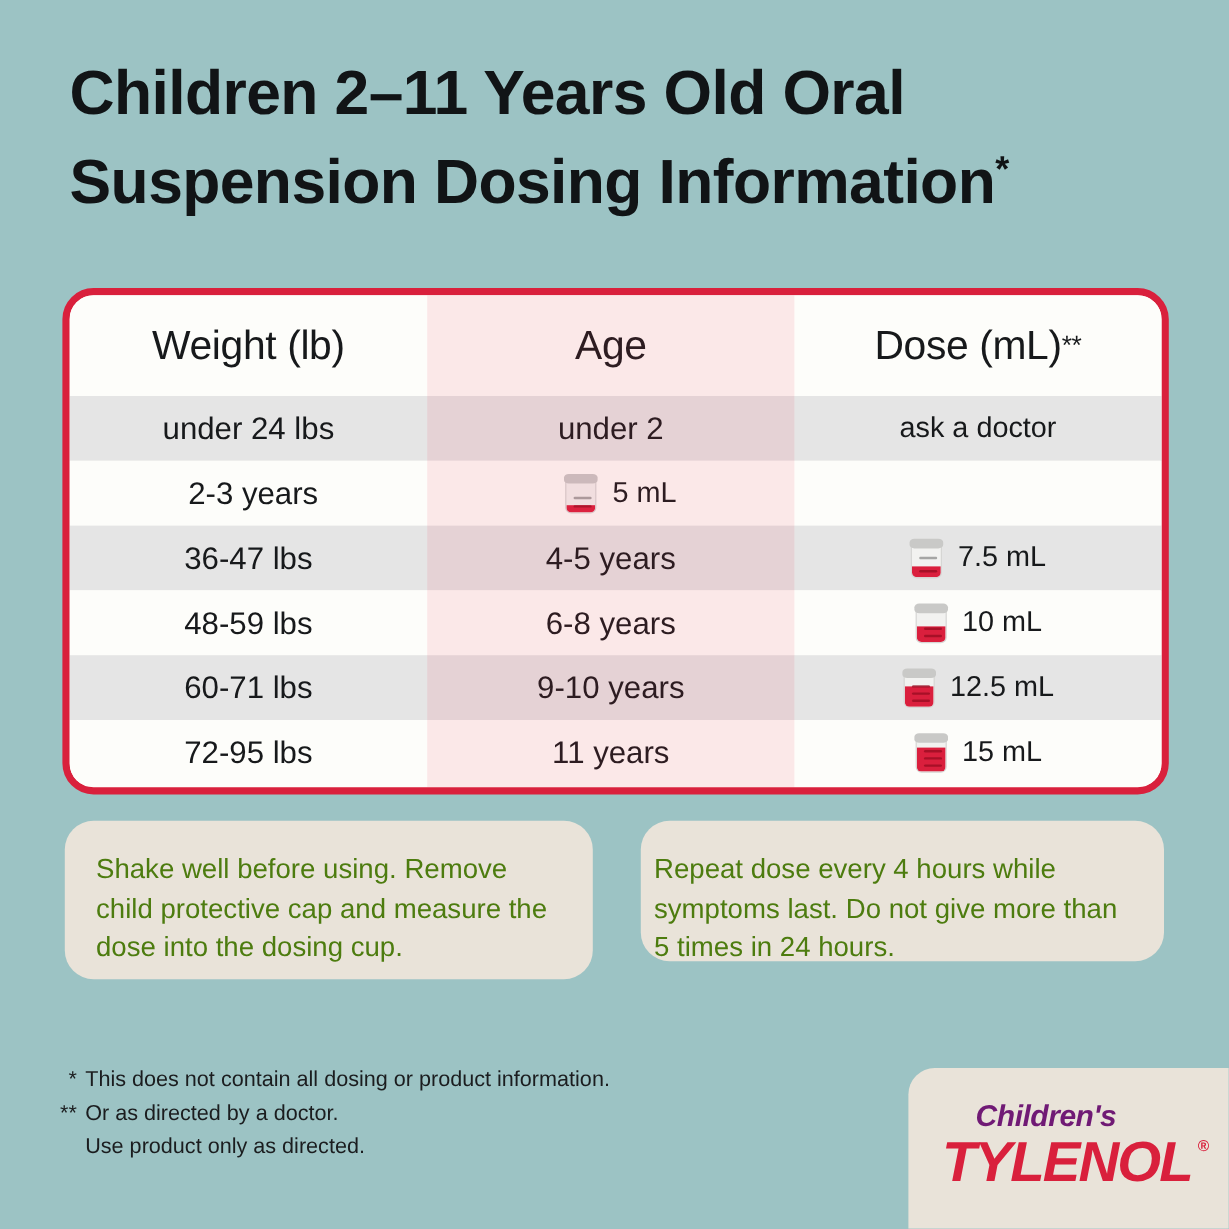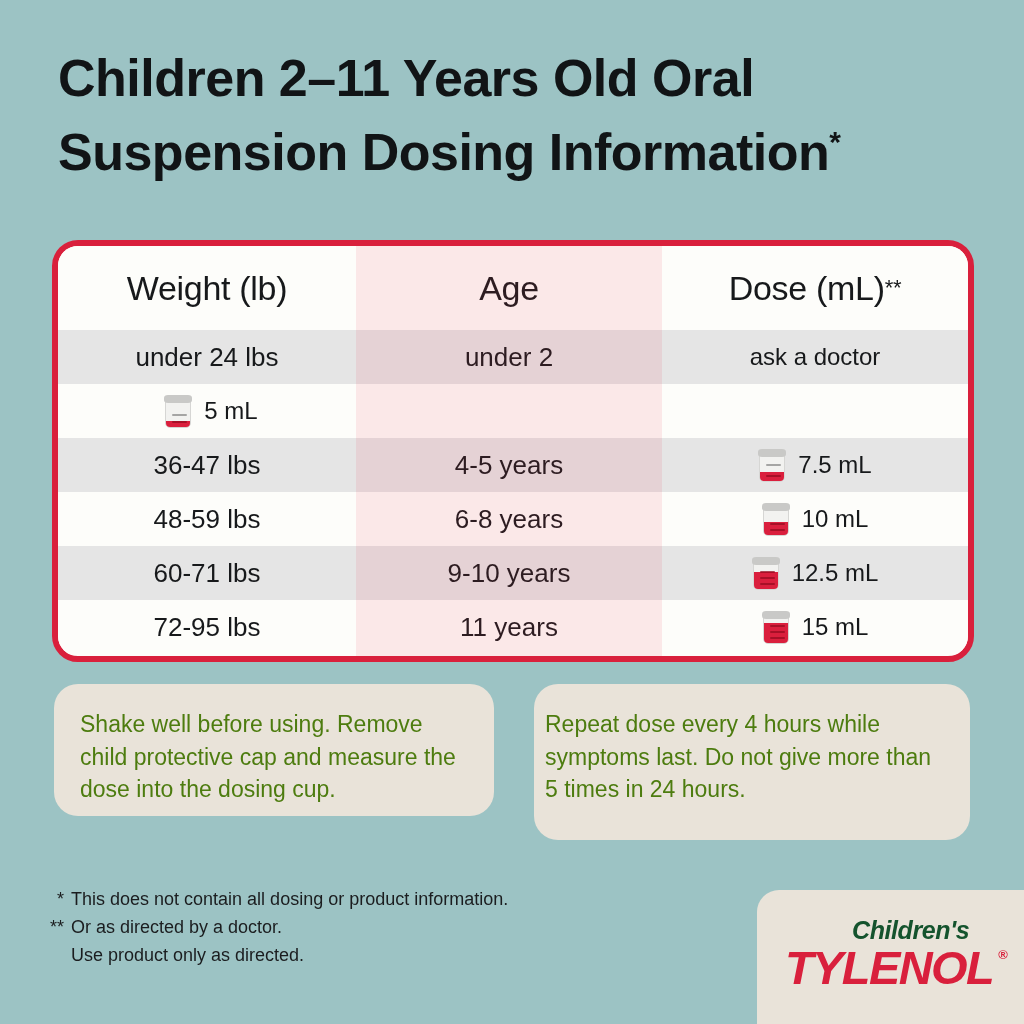--- a/index.html
+++ b/index.html
@@ -154,21 +154,21 @@
     background: #e9e3d9;
     border-radius: 24px;
     padding: 24px 26px 22px 26px;
   }
   .info-box p {
     font-size: 23px;
     line-height: 1.42;
     color: #4d7c0f;
   }
   #info-box-left  { left: 54px;  top: 684px; width: 440px; height: 132px; }
-  #info-box-right { left: 534px; top: 684px; width: 436px; height: 156px; padding-left: 11px; }
+  #info-box-right { left: 534px; top: 684px; width: 436px; height: 117px; padding-left: 11px; }
 
   
   #footnotes {
     position: absolute;
     left: 30px;
     top: 886px;
     width: 700px;
   }
   #footnotes .fn {
     font-size: 18px;
@@ -196,23 +196,23 @@
   #logo-inner {
     position: absolute;
     left: 28px;
     top: 28px;
     width: 215px;
   }
   #logo-childrens {
     font-size: 25px;
     font-weight: 700;
     font-style: italic;
-    color: #14532d;
+    color: #701a75;
     letter-spacing: -0.4px;
-    margin-left: 67px;
+    margin-left: 28px;
     line-height: 1;
   }
   #logo-tylenol {
     font-size: 47px;
     font-weight: 700;
     font-style: italic;
     color: #d9203c;
     letter-spacing: -1.6px;
     line-height: 1.02;
     margin-top: 1px;
@@ -253,20 +253,21 @@
     <div class="t-cell c-weight">under 24 lbs</div>
     <div class="t-cell c-age">under 2</div>
     <div class="t-cell c-dose">
       <div class="dose-inner">
         <span class="dose-label">ask a doctor</span>
       </div>
     </div>
   </div>
 
   <div class="t-row body even">
+    <div class="t-cell c-age">2-3 years</div>
     <div class="t-cell c-dose">
       <div class="dose-inner">
         <span class="cup">
           <span class="cup-body">
               <span class="cup-fill" style="height: 22%;"></span>
               <span class="tick on-fill" style="bottom: 4px;"></span>
               <span class="tick" style="bottom: 11.38px;"></span>
             </span>
           <span class="cup-rim"></span>
         </span>

